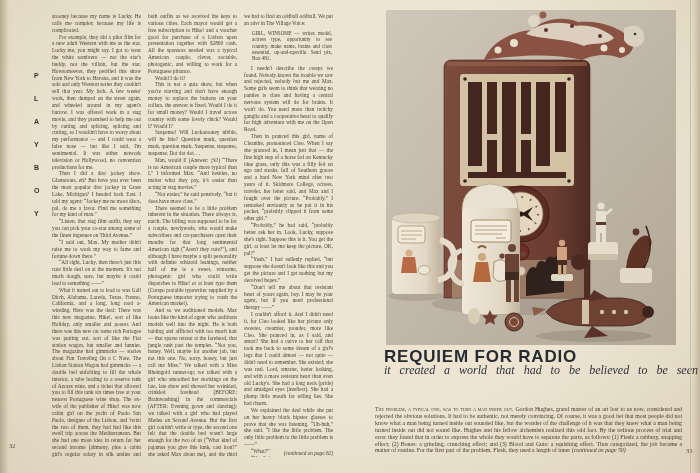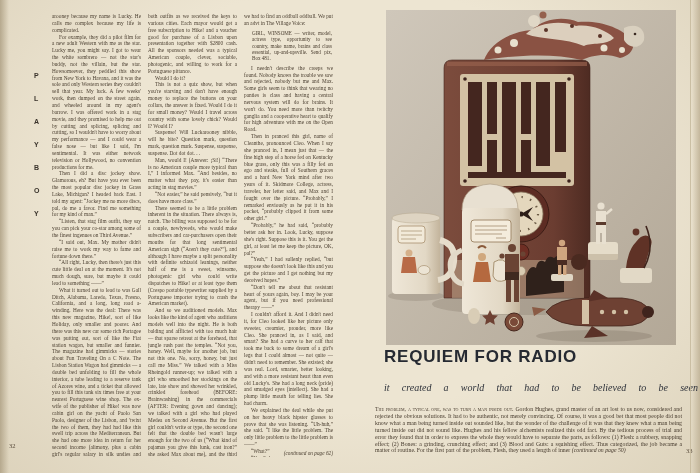--- a/index.html
+++ b/index.html
@@ -60,22 +60,22 @@
   .photo svg{display:block;}
 
   
   .rp-headline{
     position:absolute;left:384px;top:347px;width:314px;
     font-family:"Liberation Sans","DejaVu Sans",sans-serif;
     font-weight:bold;font-size:17px;letter-spacing:.8px;white-space:nowrap;
     color:#262a32;
   }
   .rp-subtitle{
-    position:absolute;left:384px;top:382px;width:314px;
-    font-style:italic;font-size:10px;color:#2e323a;
+    position:absolute;left:384px;top:363px;width:314px;
+    font-style:italic;font-size:12px;color:#2e323a;
     text-align:justify;text-align-last:justify;
   }
   .rp-body{
     position:absolute;left:375px;top:406px;width:307px;height:58px;overflow:hidden;
     font-size:5.8px;line-height:6.9px;text-align:justify;color:#473b2e;
   }
   .rp-body .lead{font-variant:small-caps;}
   .rp-body .cnote{font-style:italic;}
 </style>
 </head>

